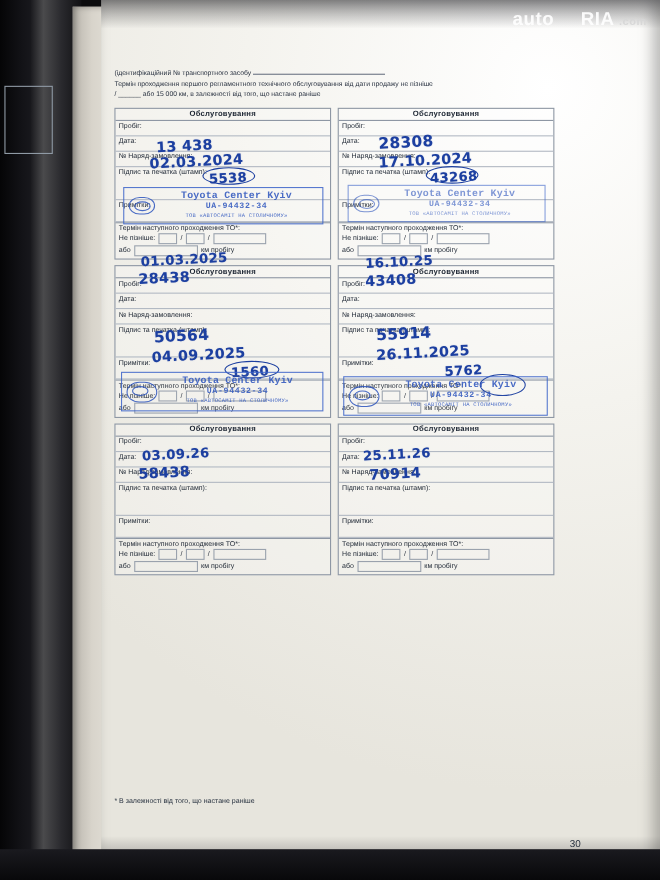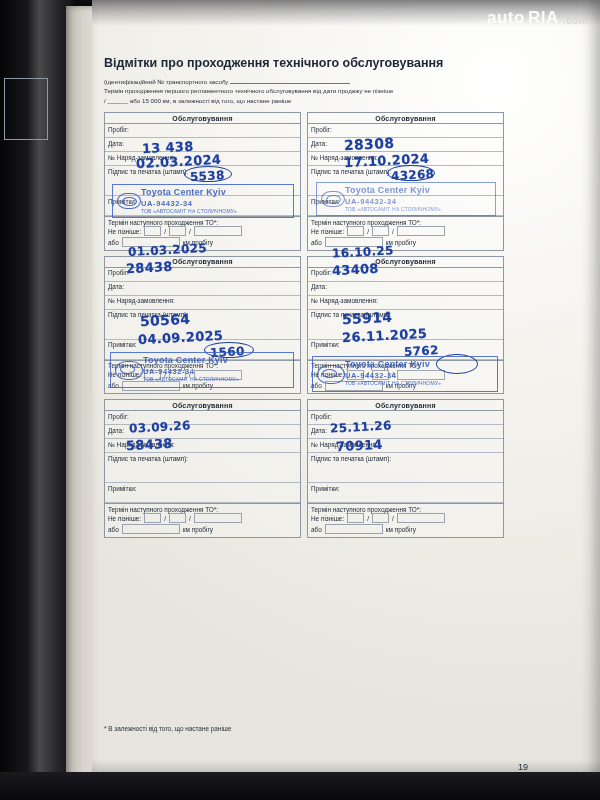--- a/index.html
+++ b/index.html
@@ -31,21 +31,21 @@
     background:linear-gradient(0deg,rgba(20,20,25,.55),rgba(0,0,0,0));}
   .page-shadow-top{position:absolute;left:92px;top:0;width:508px;height:26px;
     background:linear-gradient(180deg,rgba(20,20,25,.45),rgba(0,0,0,0));}
   .dark-bottom{position:absolute;left:0;bottom:0;width:600px;height:28px;
     background:linear-gradient(0deg,#08080a 0%,#1a1a1f 100%);}
 
   
   .watermark{position:absolute;right:12px;top:8px;display:flex;align-items:center;gap:3px;
     font-weight:bold;font-size:17px;letter-spacing:.5px;color:#f2f2f2;opacity:.92;}
   .watermark .w-auto{color:#ffffff;}
-  .watermark .w-ria{color:#ffffff;}
+  .watermark .w-ria{color:#ffffff;margin-left:21px;}
   .watermark .w-dot{color:#d7d7d7;font-size:10px;margin-left:1px;align-self:flex-end;margin-bottom:2px;}
 
   
   .doc{position:absolute;left:104px;top:56px;width:486px;height:710px;color:#1d2633;}
   .doc-title{font-size:12.5px;font-weight:bold;line-height:1.25;width:380px;}
   .doc-sub{font-size:6.2px;line-height:1.55;margin-top:4px;width:398px;color:#2a3342;}
   .doc-sub .rule{display:inline-block;border-bottom:1px solid #6d7684;min-width:120px;height:7px;}
 
   .grid{position:relative;margin-top:7px;width:400px;}
   .row{display:flex;gap:6px;margin-bottom:5px;}
@@ -72,21 +72,21 @@
     text-shadow:0 0 1px rgba(30,60,160,.35);
   }
 
   
   .stamp{position:absolute;border:1.5px solid #3b63c9;color:#2b53bd;
     font-family:"Liberation Sans", sans-serif;opacity:.85;
     background:rgba(255,255,255,.05);}
   .stamp .s1{font-weight:bold;font-size:9px;letter-spacing:.2px;}
   .stamp .s2{font-size:7.5px;font-weight:bold;letter-spacing:.6px;}
   .stamp .s3{font-size:5px;letter-spacing:.2px;}
-  .stamp-inner{padding:2px 4px;line-height:1.25;text-align:left;}
+  .stamp-inner{padding:2px 4px;line-height:1.25;text-align:center;font-family:Liberation Mono, monospace;}
   .tlogo{position:absolute;left:4px;top:8px;width:22px;height:14px;
     border:1.4px solid #2b53bd;border-radius:50%/60%;}
   .tlogo:before{content:"";position:absolute;left:4px;top:3px;width:13px;height:7px;
     border:1.2px solid #2b53bd;border-radius:50%;}
   .oval{position:absolute;border:1.4px solid #1c3fa0;border-radius:50%;}
 
   .footnote{position:absolute;left:0;bottom:34px;font-size:6.4px;color:#27313f;}
   .pageno{position:absolute;right:72px;bottom:28px;font-size:9px;color:#27313f;}
 </style>
 </head>
@@ -104,21 +104,20 @@
   <div class="dark-bottom"></div>
 
   <div class="watermark">
     <span class="w-auto">auto</span>
     <span class="w-ria">RIA</span>
     <span class="w-dot">.com</span>
   </div>
 
   <div class="doc">
 
-    <div class="doc-title">Відмітки про проходження технічного обслуговування</div>
     <div class="doc-sub">
       <span>(ідентифікаційний № транспортного засобу</span>
       <span class="rule"></span><br>
       <span>Термін проходження першого регламентного технічного обслуговування від дати продажу не пізніше</span><br>
       <span>/ ______ або 15 000 км, в залежності від того, що настане раніше</span>
     </div>
 
     <div class="grid">
 
       <div class="row">
@@ -327,14 +326,14 @@
           <div class="s1">Toyota Center Kyiv</div>
           <div class="s2">UA-94432-34</div>
           <div class="s3">ТОВ «АВТОСАМІТ НА СТОЛИЧНОМУ»</div>
         </div>
       </div>
     </div>
 
     <div class="footnote">* В залежності від того, що настане раніше</div>
   </div>
 
-  <div class="pageno">19</div>
+  <div class="pageno">30</div>
 </div>
 
 </body></html>

